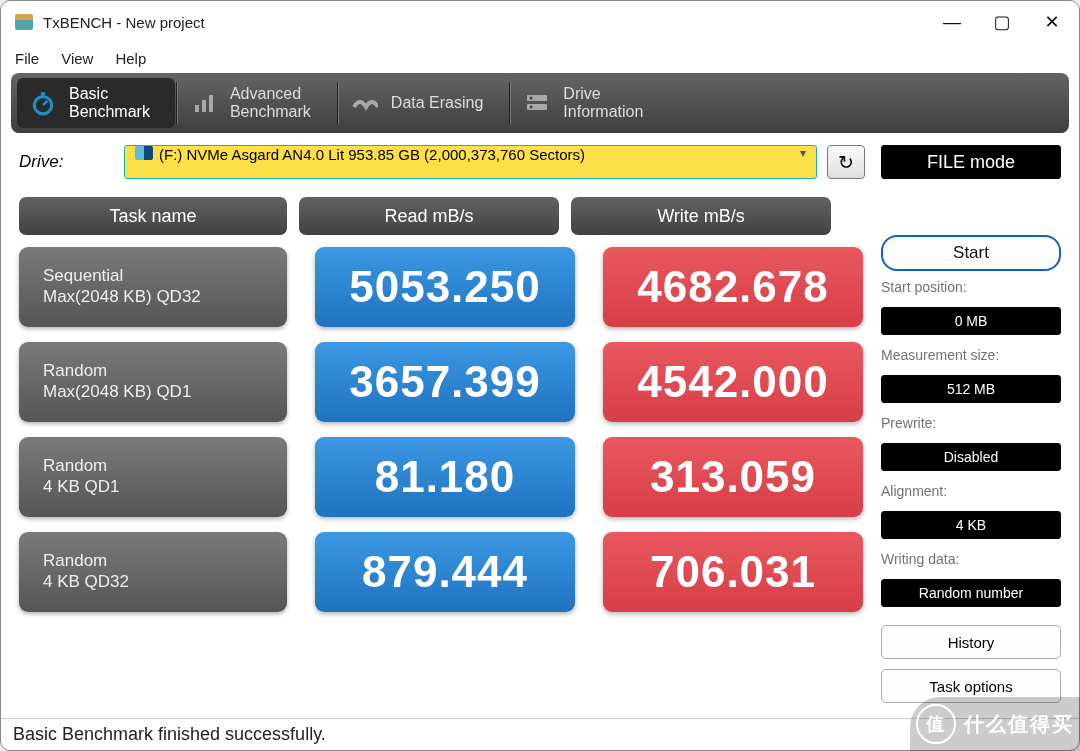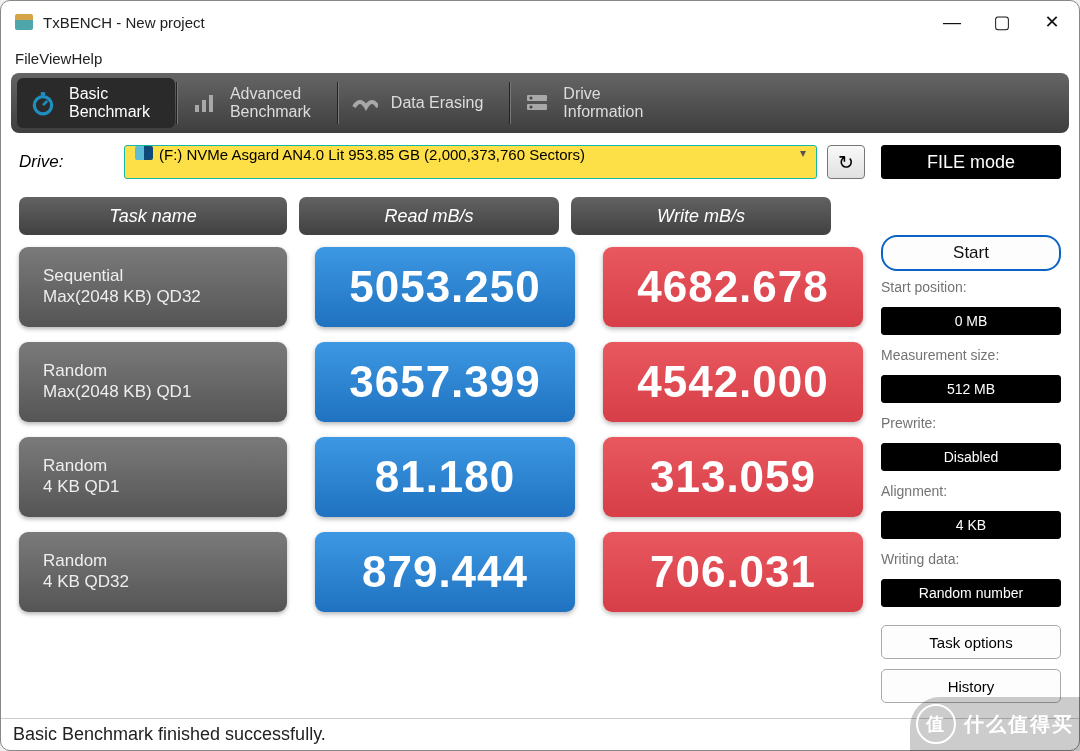--- a/index.html
+++ b/index.html
@@ -5,21 +5,21 @@
 * { margin: 0; padding: 0; box-sizing: border-box; font-family: "Segoe UI", Arial, sans-serif; }
 body { background: #f0f0f0; width: 1080px; height: 751px; overflow: hidden; }
 
 .window { width: 1080px; height: 751px; background: #fff; border: 1px solid #888; border-radius: 10px; display: flex; flex-direction: column; }
 
 .titlebar { height: 42px; display: flex; align-items: center; padding: 0 2px 0 14px; }
 .titlebar .app-icon { width: 18px; height: 16px; background: linear-gradient(#d4a446 40%, #4fa5ac 40%); margin-right: 10px; border-radius: 2px; }
 .titlebar .title { font-size: 15px; color: #222; flex: 1; }
 .titlebar .win-btn { width: 50px; height: 36px; display: flex; align-items: center; justify-content: center; font-size: 18px; color: #111; cursor: pointer; }
 
-.menubar { height: 30px; display: flex; align-items: center; padding-left: 14px; font-size: 15px; color: #222; }
+.menubar { height: 30px; display: flex; align-items: center; padding-left: 14px; gap: 22px; font-size: 15px; color: #222; }
 .menubar .item { cursor: pointer; }
 
 .nav { height: 60px; background: linear-gradient(#656565, #3e3e3e); display: flex; align-items: center; border-radius: 8px; margin: 0 10px; padding: 5px 6px; gap: 1px; }
 .nav-tab { height: 50px; padding: 0 25px 0 12px; display: flex; align-items: center; gap: 12px; color: #ddd; cursor: pointer; border-radius: 6px; }
 .nav-tab.active { background: #2a2a2a; color: #fff; }
 .nav-tab .icon { width: 28px; height: 28px; display: flex; align-items: center; justify-content: center; font-size: 22px; color: #9aa0a1; }
 .nav-tab.active .icon { color: #2090bd; }
 .nav-tab .lbl { font-size: 16px; line-height: 1.1; }
 .nav-sep { width: 1px; height: 42px; background: #222; box-shadow: 1px 0 0 #777; }
 
@@ -27,21 +27,21 @@
 
 .left { flex: 1; display: flex; flex-direction: column; }
 .drive-row { display: flex; align-items: center; gap: 10px; margin-bottom: 18px; }
 .drive-row .lbl { width: 95px; font-size: 17px; font-style: italic; }
 .drive-select { flex: 1; height: 34px; border: 1px solid #14b8a6; border-radius: 3px; background: #fde047; display: flex; padding: 0 10px; font-size: 15px; cursor: pointer; position: relative; }
 .drive-select .drv-icon { width: 18px; height: 14px; background: linear-gradient(90deg, #5dbcd6 50%, #104a7a 50%); margin-right: 6px; border-radius: 2px; }
 .drive-select .chev { margin-left: auto; font-size: 12px; color: #555; }
 .refresh-btn { width: 38px; height: 34px; border: 1px solid #777; border-radius: 4px; background: linear-gradient(#fafafa, #e0e0e0); display: flex; align-items: center; justify-content: center; font-size: 19px; cursor: pointer; }
 
 .table-header { display: flex; gap: 12px; margin-bottom: 12px; }
-.th { height: 38px; background: linear-gradient(#626262, #414141); color: #fff; font-size: 18px; display: flex; align-items: center; justify-content: center; border-radius: 7px; font-style: italic; }
+.th { height: 38px; background: linear-gradient(#626262, #414141); color: #fff; font-size: 18px; display: flex; align-items: center; justify-content: center; border-radius: 7px; }
 .th1 { width: 268px; }
 .th2 { width: 260px; }
 .th3 { width: 260px; }
 
 .result-row { display: flex; gap: 28px; margin-bottom: 15px; }
 .task-cell { width: 268px; height: 80px; background: linear-gradient(#7a7a7a, #555); border-radius: 9px; padding: 18px 0 0 24px; color: #eee; font-size: 17px; line-height:1.25; box-shadow: 0 2px 4px rgba(0,0,0,0.3); }
 .read-cell, .write-cell { width: 260px; height: 80px; border-radius: 9px; display: flex; align-items: center; justify-content: center; font-size: 44px; font-weight: 700; letter-spacing: 1px; font-family: "Arial Black", Arial, sans-serif; color: #fff; box-shadow: 0 2px 5px rgba(0,0,0,0.3); }
 .read-cell { background: linear-gradient(#3d98e3, #1f72c0); }
 .write-cell { background: linear-gradient(#e9585f, #d73e47); }
 
@@ -193,22 +193,22 @@
 
       <div class="stat-label">Prewrite:</div>
       <div class="stat-val">Disabled</div>
 
       <div class="stat-label">Alignment:</div>
       <div class="stat-val">4 KB</div>
 
       <div class="stat-label">Writing data:</div>
       <div class="stat-val">Random number</div>
 
+      <div class="opt-btn">History</div>
       <div class="opt-btn">Task options</div>
-      <div class="opt-btn">History</div>
     </div>
   </div>
 
   <div class="status-bar">
     <span>Basic Benchmark finished successfully.</span>
   </div>
 </div>
 
 <div class="watermark">
   <span class="circ">值</span>

